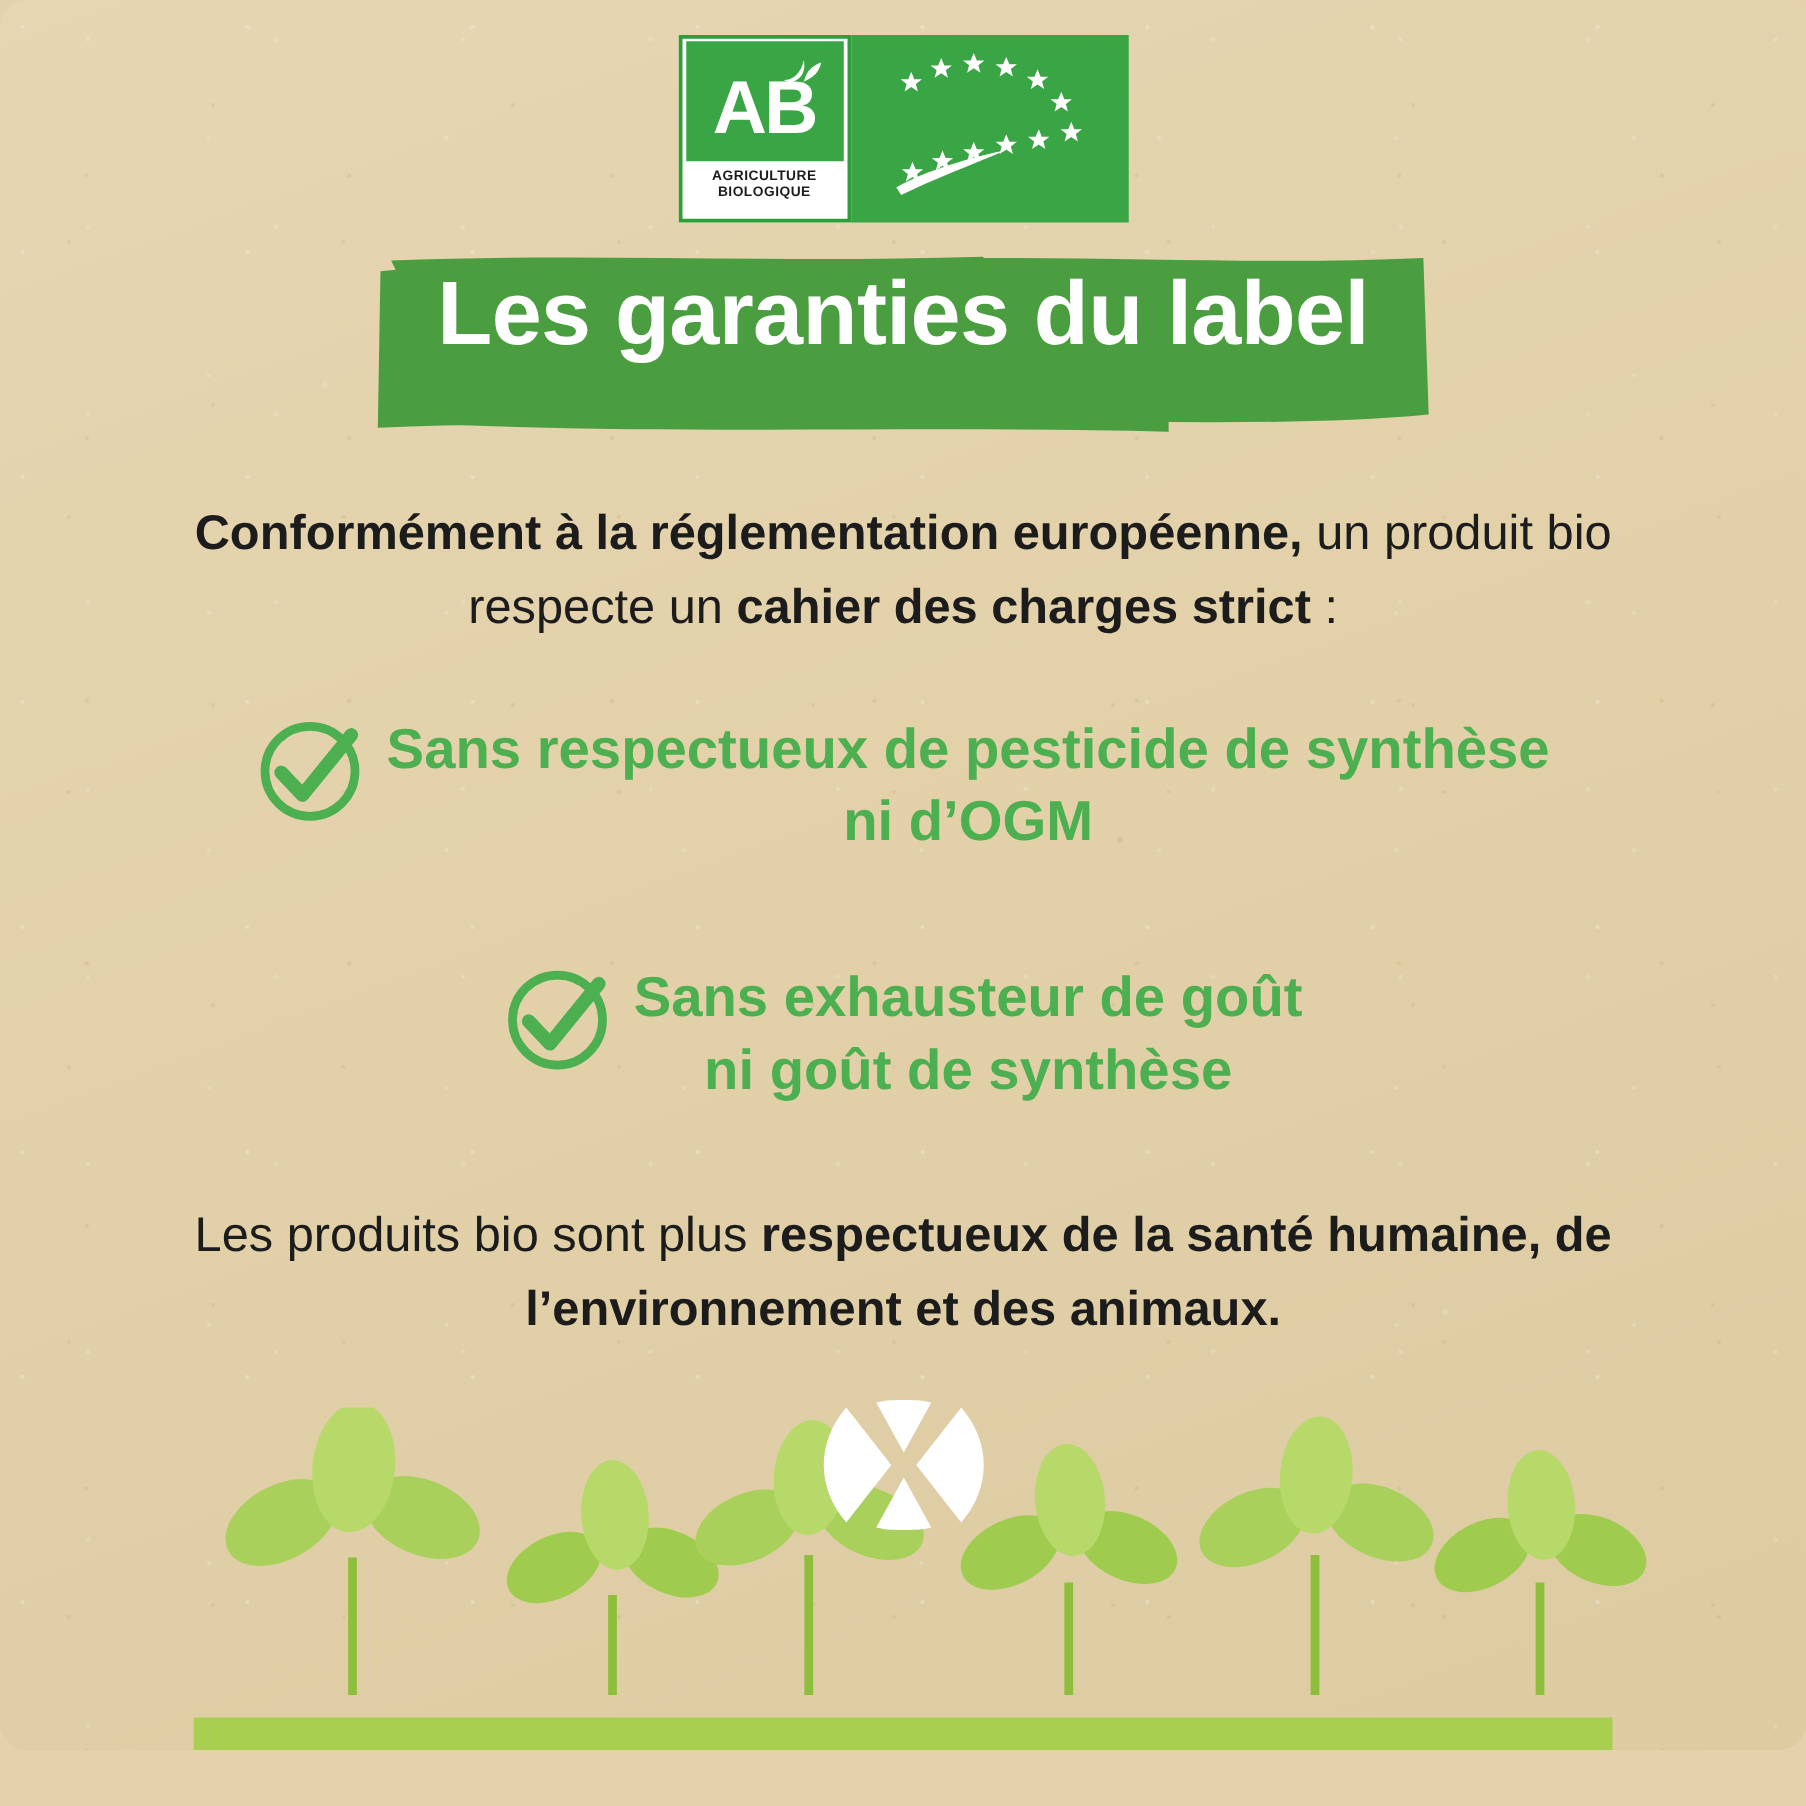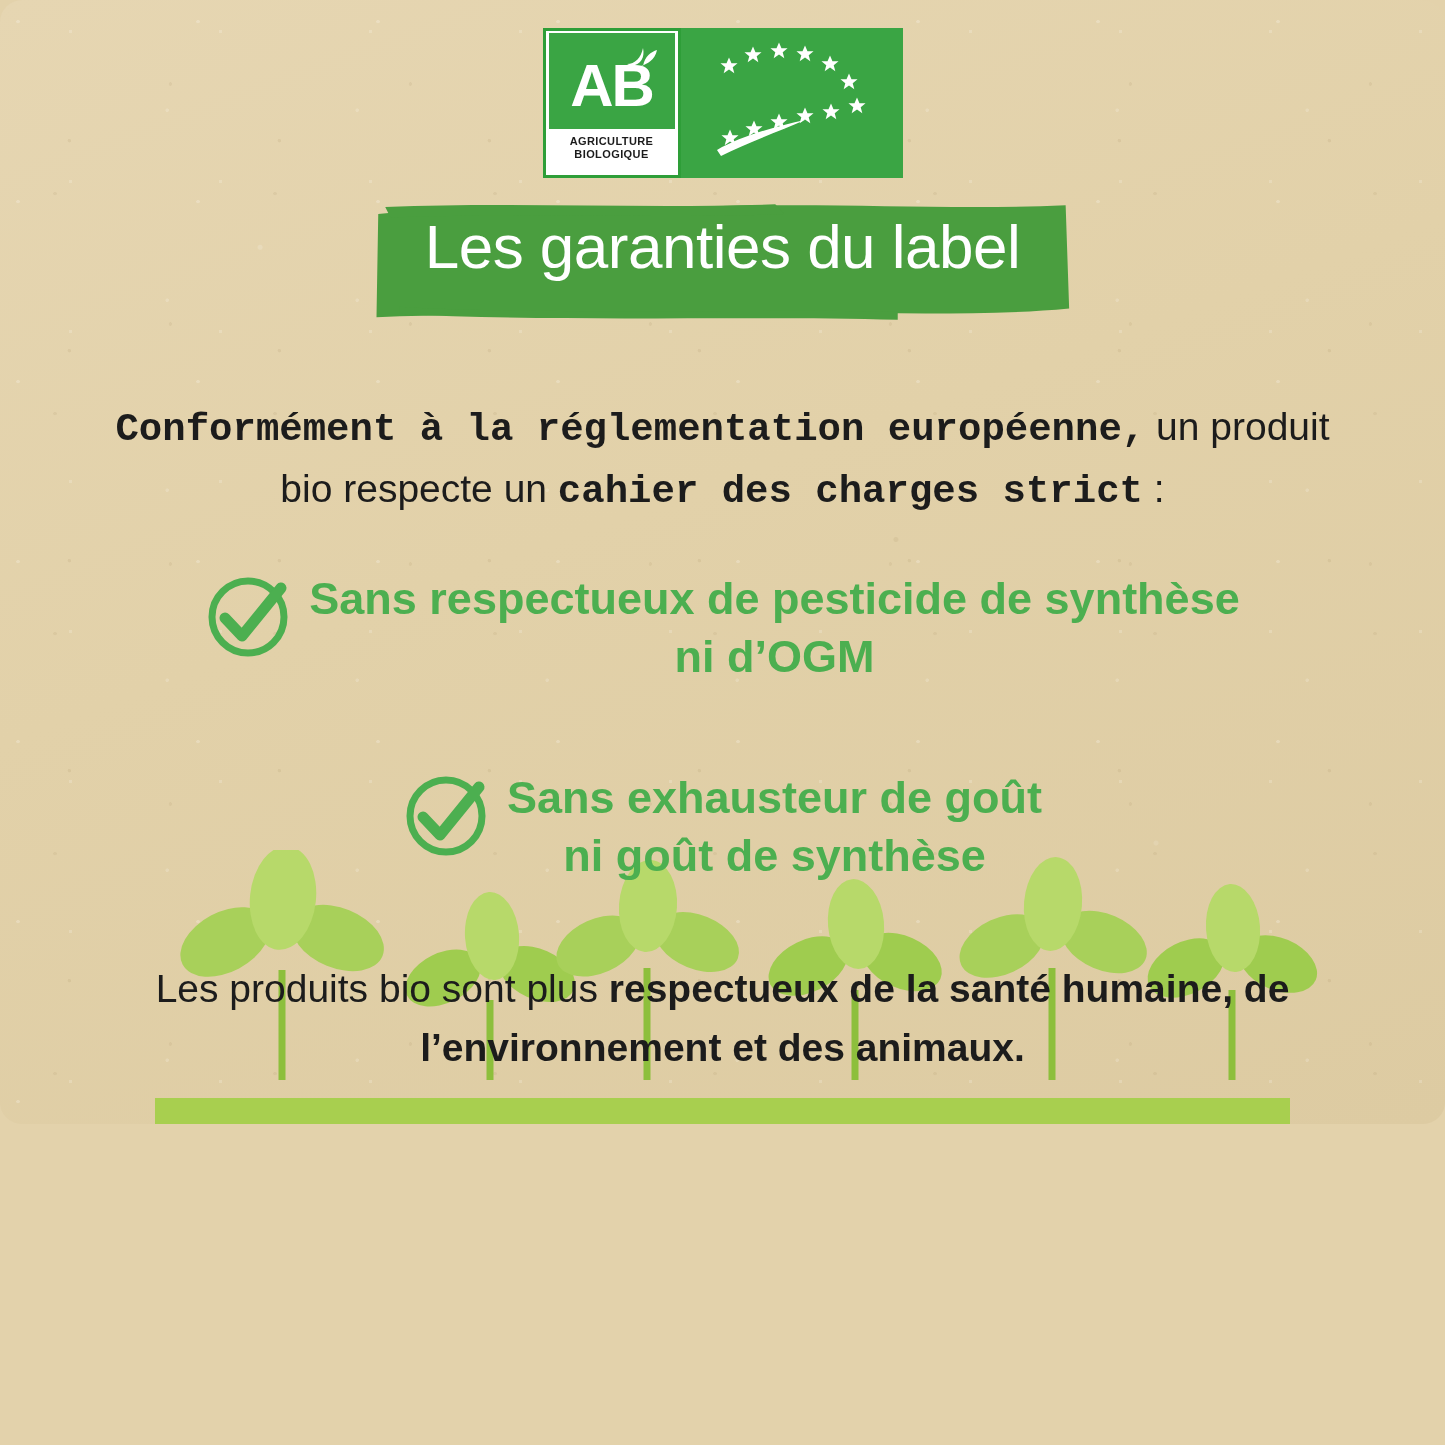--- a/index.html
+++ b/index.html
@@ -10,21 +10,21 @@
     width: 1445px;
     height: 1445px;
     background: #e3d2ab;
     font-family: "Liberation Sans", sans-serif;
     overflow: hidden;
     position: relative;
   }
   #poster {
     position: relative;
     width: 1445px;
-    height: 1124px;
+    height: 1400px;
     background:
       radial-gradient(circle at 18% 22%, rgba(255,255,255,0.16) 0 2px, rgba(0,0,0,0) 3px),
       radial-gradient(circle at 62% 48%, rgba(140,115,70,0.10) 0 2px, rgba(0,0,0,0) 3px),
       radial-gradient(circle at 80% 75%, rgba(255,255,255,0.12) 0 2px, rgba(0,0,0,0) 3px),
       linear-gradient(160deg, #e6d6b2 0%, #e2d1a9 45%, #ddcba2 100%);
     overflow: hidden;
     border-radius: 22px;
   }
   
   #poster::before {
@@ -121,40 +121,40 @@
   }
   .title-band .brush {
     position: absolute;
     inset: 0;
     z-index: 0;
   }
   .title-text {
     position: relative;
     z-index: 1;
     color: #ffffff;
-    font-weight: normal;
-    font-size: 62px;
+    font-weight: bold;
+    font-size: 72px;
     line-height: 1.05;
     letter-spacing: -0.5px;
     white-space: nowrap;
   }
 
   
   .intro {
     position: absolute;
     top: 398px;
     left: 90px;
     right: 90px;
     text-align: center;
     color: #1c1c1c;
     font-size: 39px;
     line-height: 1.5;
     z-index: 3;
   }
-  .intro b { font-weight: bold; font-family: Liberation Mono, monospace; }
+  .intro b { font-weight: bold; }
 
   
   .checklist {
     position: absolute;
     top: 570px;
     left: 40px;
     right: 40px;
     z-index: 3;
   }
   .check-row {

